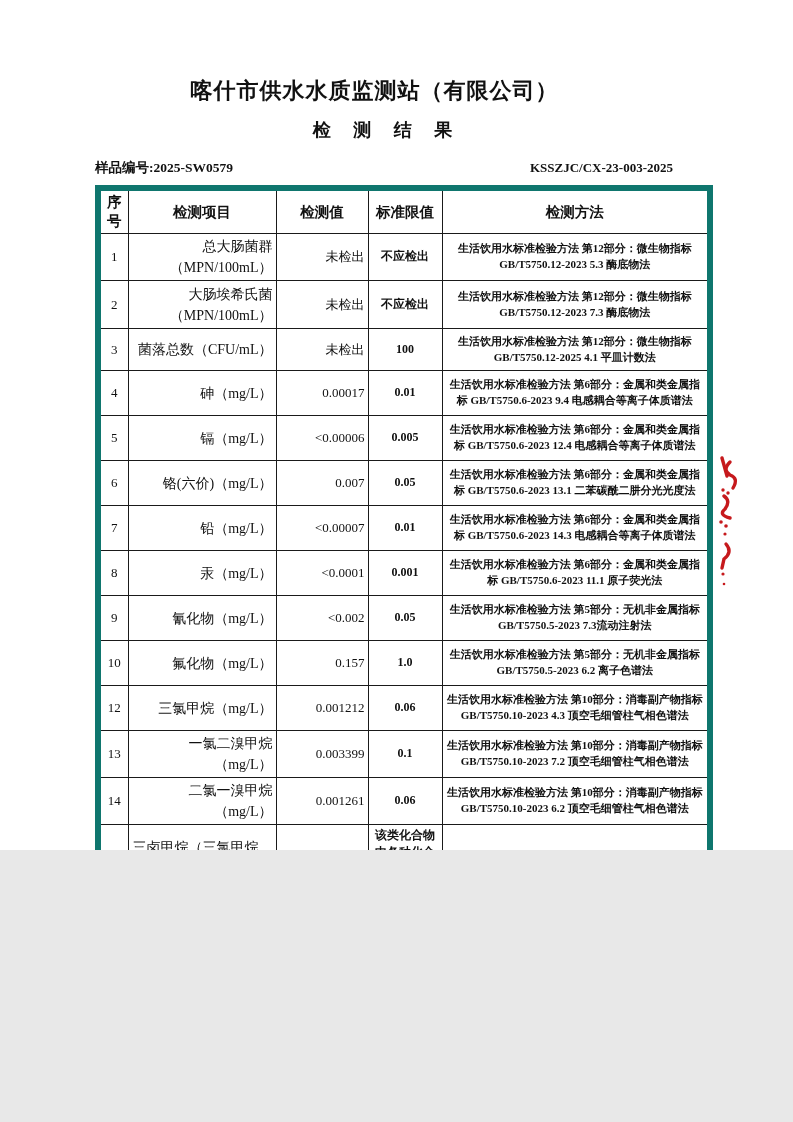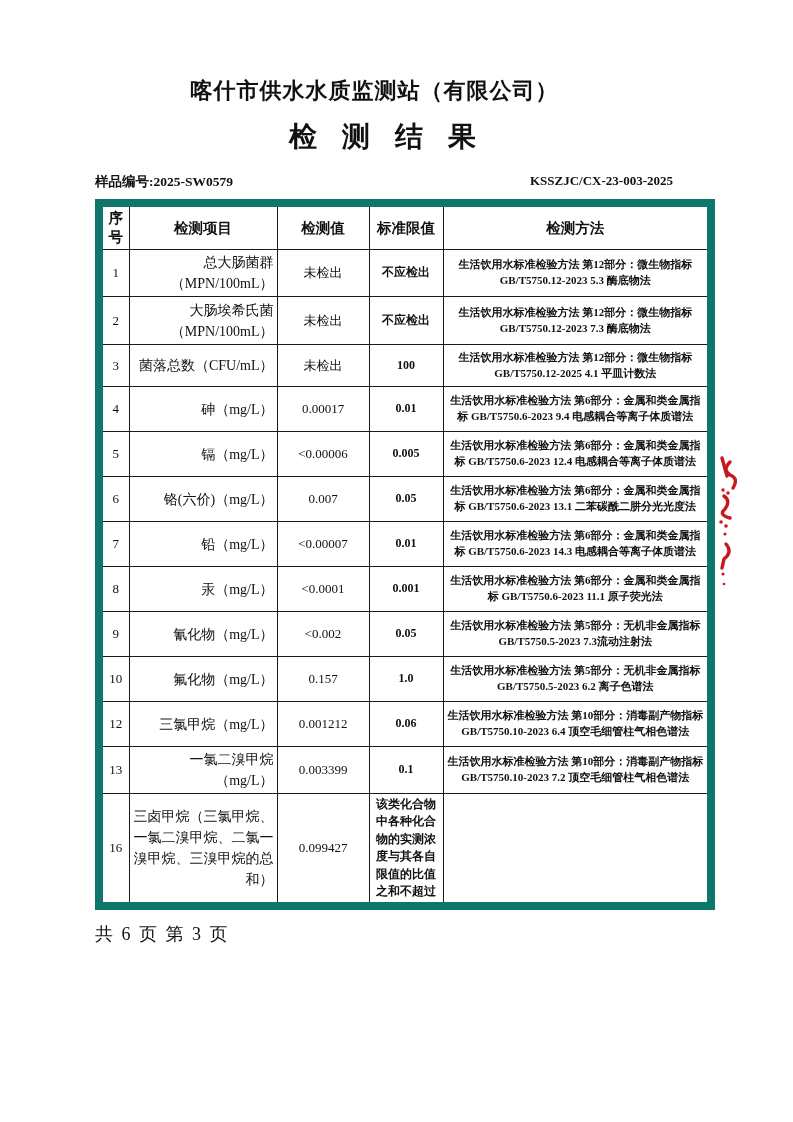--- a/index.html
+++ b/index.html
@@ -1,64 +1,64 @@
 <!DOCTYPE html>
 <html><head>
 <meta charset="utf-8">
 <style>
   * { margin: 0; padding: 0; box-sizing: border-box; }
   html, body { background: #e8e8e8; }
   .page {
-    width: 793px; height: 1122px;
+    width: 793px; height: 850px;
     background: #ffffff;
     position: relative;
     margin: 0 auto;
     font-family: "Liberation Serif", "DejaVu Serif", serif;
     color: #111;
     overflow: hidden;
   }
   .titles { padding-top: 76px; text-align: center; margin-right: 44px; }
   .org-title {
     font-size: 22px; font-weight: bold; letter-spacing: 1px;
   }
   .report-title {
-    font-size: 28px; font-weight: bold; letter-spacing: 9px; margin-top: 12px; margin-left: 25px;
+    font-size: 18px; font-weight: bold; letter-spacing: 9px; margin-top: 12px; margin-left: 25px;
   }
   .meta-row {
     margin: 17px 120px 0 95px;
-    display: flex; justify-content: space-between; align-items: flex-start;
+    display: flex; justify-content: space-between; align-items: center;
   }
   .sample-no { font-size: 13.5px; font-weight: bold; }
   .report-code { font-size: 13px; font-weight: bold; letter-spacing: 0px; }
   table.results {
     margin: 8px 0 0 95px;
     width: 612px;
     border-collapse: collapse;
     table-layout: fixed;
-    border: 8px solid #0f766e;
+    border: 6px solid #0f766e;
   }
   table.results th, table.results td {
     border: 1.6px solid #1a1a1a;
     vertical-align: middle;
     padding: 2px 3px;
     overflow: hidden;
   }
   table.results thead tr { height: 34px; }
   table.results th { font-size: 14.5px; font-weight: bold; text-align: center; }
   table.results tbody tr { height: 45px; }
   table.results tbody tr:nth-child(1) { height: 46px; }
   table.results tbody tr:nth-child(2) { height: 48px; }
   table.results tbody tr:nth-child(3) { height: 42px; }
   table.results tbody tr:nth-child(16) { height: 95px; }
   td.col-no { text-align: center; font-size: 13px; }
   td.col-item {
     text-align: right; font-size: 14px; padding-left: 6px; padding-right: 4px;
     white-space: pre-line; line-height: 1.5;
   }
-  td.col-value { text-align: center; font-size: 13px; }
+  td.col-value { text-align: right; font-size: 13px; }
   td.col-limit { text-align: center; font-size: 12px; line-height: 1.45; font-weight: bold; }
   td.col-method {
     text-align: center; font-size: 11px; font-weight: bold; line-height: 1.45;
     padding-left: 4px; padding-right: 4px; margin-left: 29px;
   }
   .page-footer {
     width: 612px; margin: 12px 0 0 95px;
     text-align: left; font-size: 18px; letter-spacing: 2px;
   }
   .red-note {
@@ -167,28 +167,35 @@
           <td class="col-item">氟化物（mg/L）</td>
           <td class="col-value">0.157</td>
           <td class="col-limit">1.0</td>
           <td class="col-method">生活饮用水标准检验方法 第5部分：无机非金属指标 GB/T5750.5-2023 6.2 离子色谱法</td>
         </tr>
         <tr>
           <td class="col-no">12</td>
           <td class="col-item">三氯甲烷（mg/L）</td>
           <td class="col-value">0.001212</td>
           <td class="col-limit">0.06</td>
-          <td class="col-method">生活饮用水标准检验方法 第10部分：消毒副产物指标 GB/T5750.10-2023 6.4 顶空毛细管柱气相色谱法</td>
+          <td class="col-method">生活饮用水标准检验方法 第10部分：消毒副产物指标 GB/T5750.10-2023 4.3 顶空毛细管柱气相色谱法</td>
         </tr>
         <tr>
           <td class="col-no">13</td>
           <td class="col-item">一氯二溴甲烷（mg/L）</td>
           <td class="col-value">0.003399</td>
           <td class="col-limit">0.1</td>
           <td class="col-method">生活饮用水标准检验方法 第10部分：消毒副产物指标 GB/T5750.10-2023 7.2 顶空毛细管柱气相色谱法</td>
+        </tr>
+        <tr>
+          <td class="col-no">14</td>
+          <td class="col-item">二氯一溴甲烷（mg/L）</td>
+          <td class="col-value">0.001261</td>
+          <td class="col-limit">0.06</td>
+          <td class="col-method">生活饮用水标准检验方法 第10部分：消毒副产物指标 GB/T5750.10-2023 6.2 顶空毛细管柱气相色谱法</td>
         </tr>
         <tr>
           <td class="col-no">16</td>
           <td class="col-item">三卤甲烷（三氯甲烷、一氯二溴甲烷、二氯一溴甲烷、三溴甲烷的总和）</td>
           <td class="col-value">0.099427</td>
           <td class="col-limit">该类化合物中各种化合物的实测浓度与其各自限值的比值之和不超过</td>
           <td class="col-method"></td>
         </tr>
       </tbody>
   </table>

